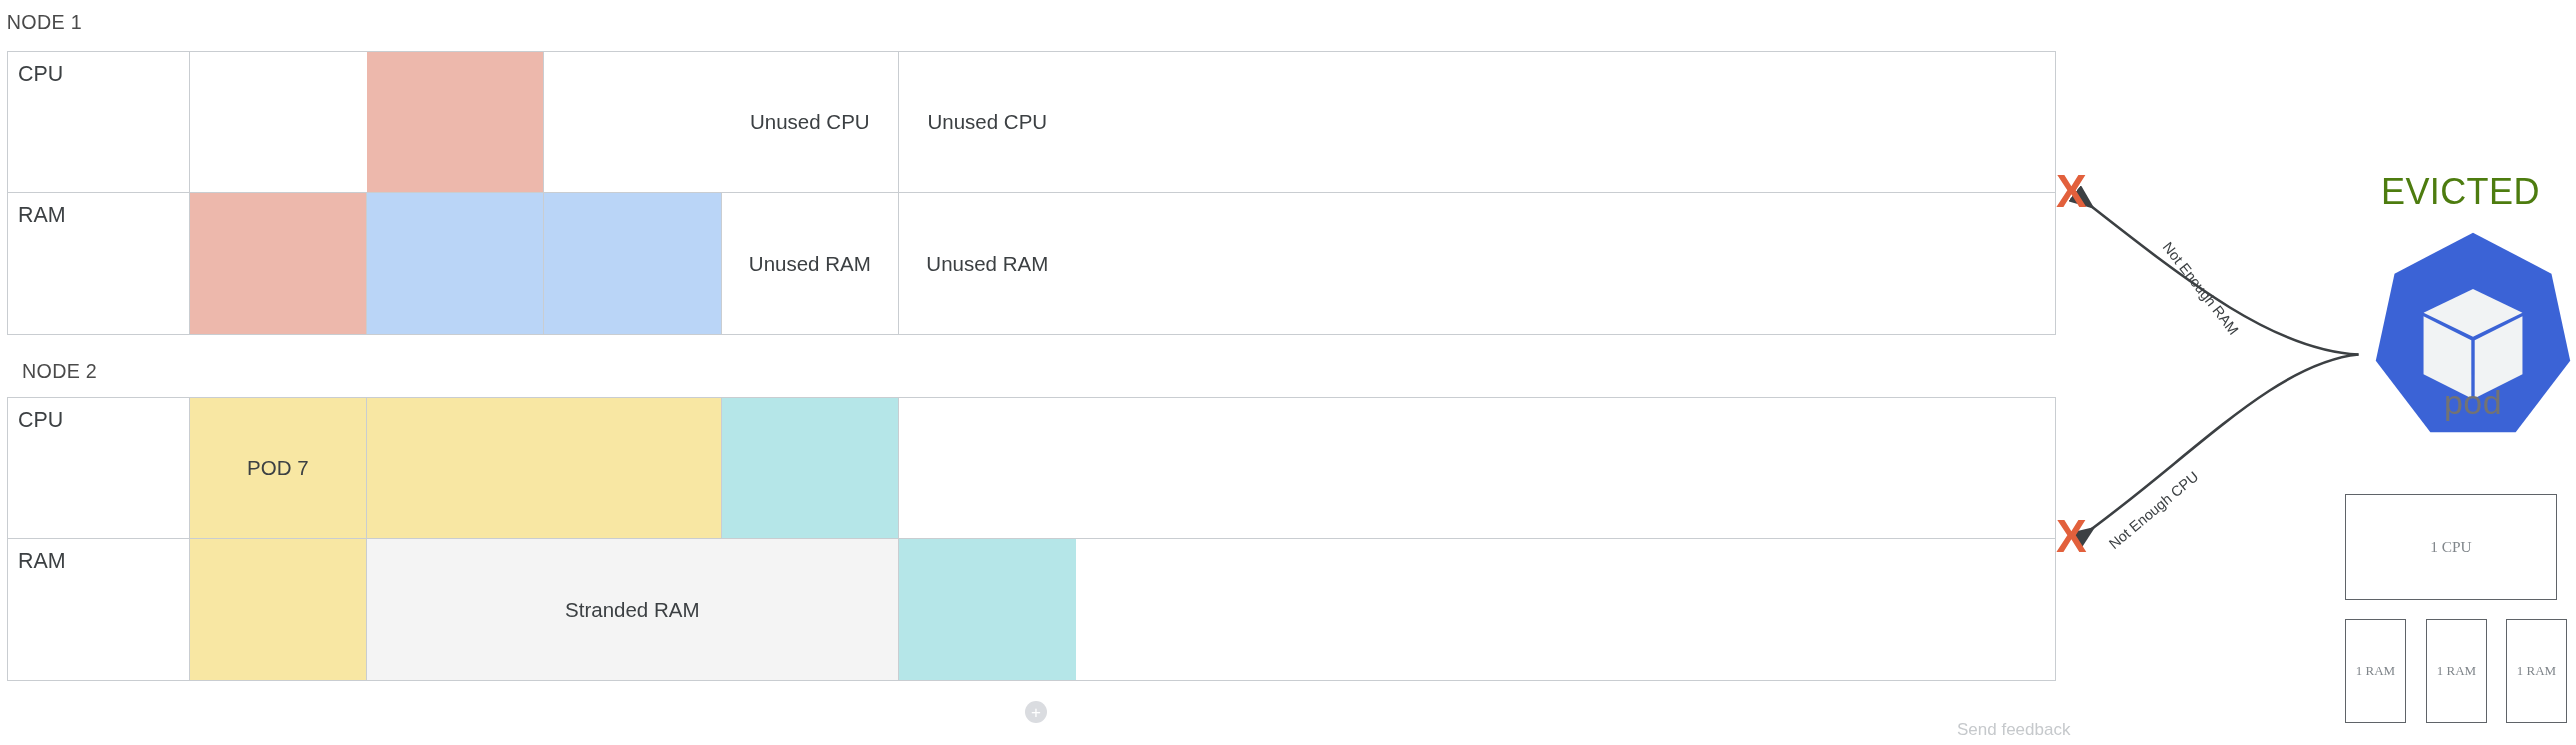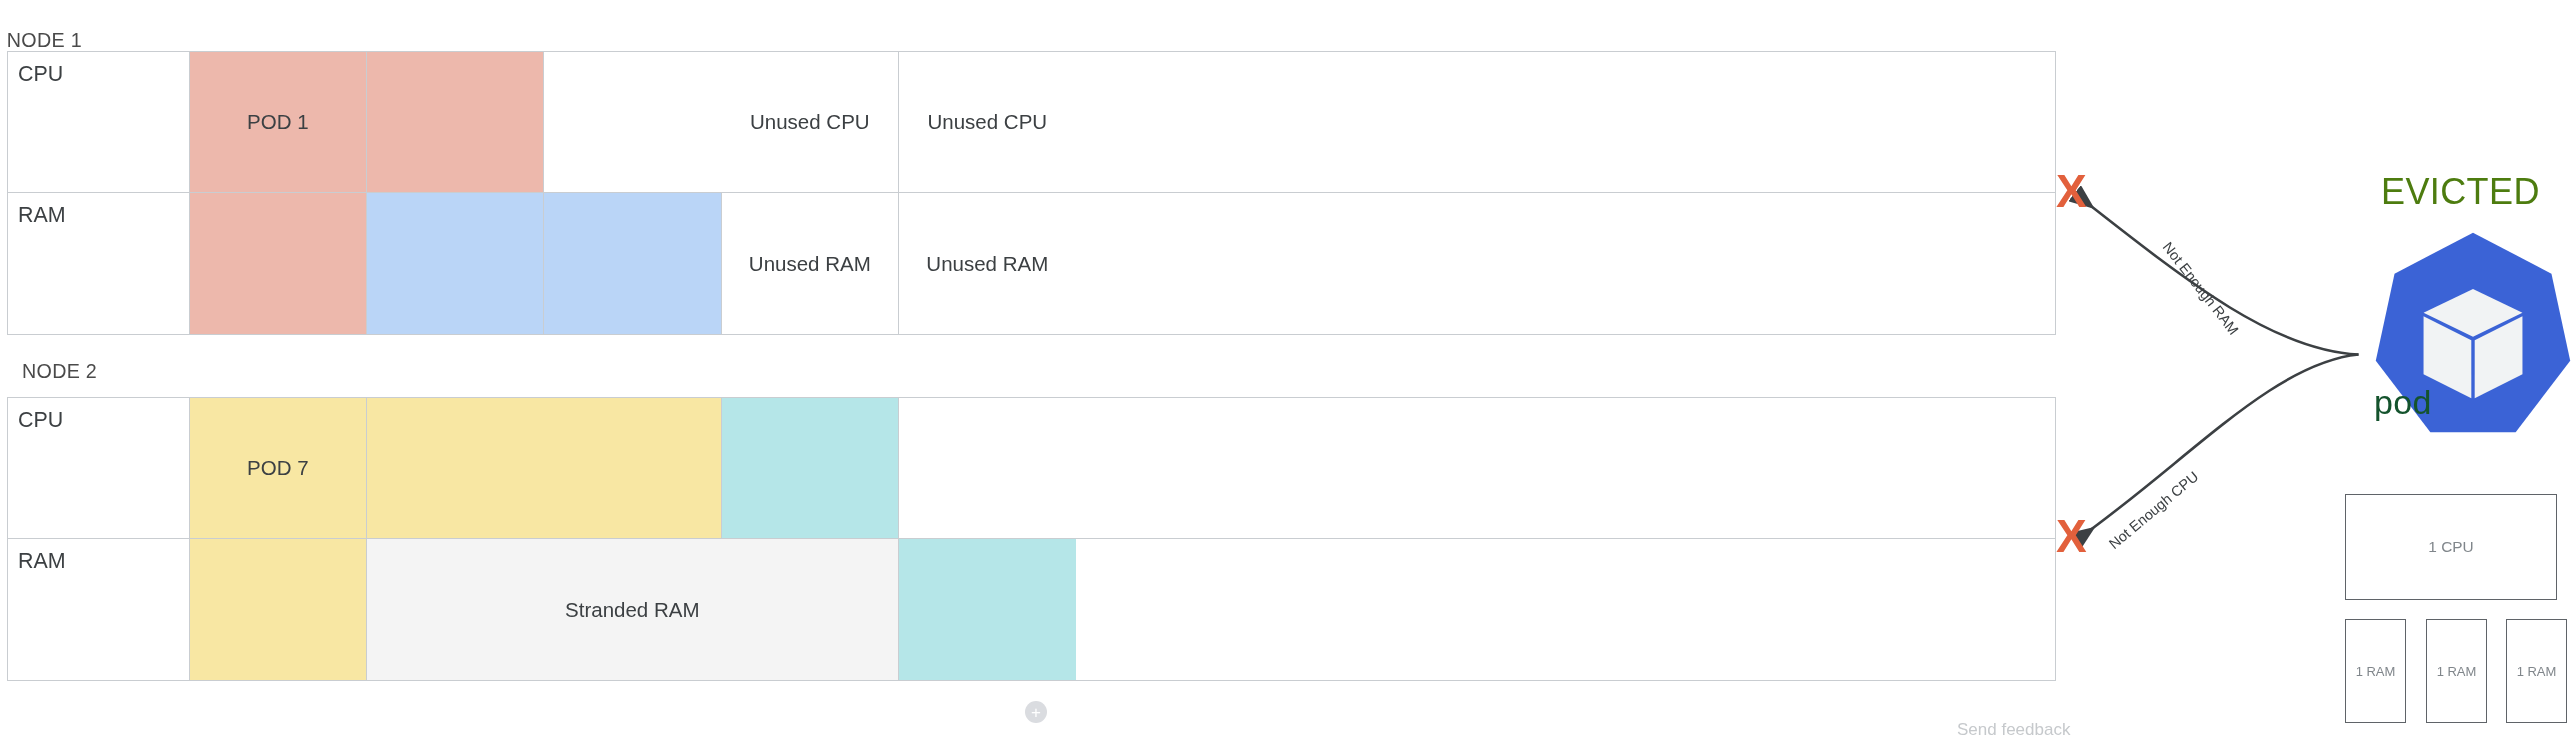--- a/index.html
+++ b/index.html
@@ -24,21 +24,21 @@
   }
 
   
   .node-label {
     position: absolute;
     font-size: 19.7px;
     letter-spacing: 0.3px;
     color: #4a4a4a;
     white-space: nowrap;
   }
-  #node1-label { left: 6.8px;  top: 29px; }
+  #node1-label { left: 6.8px;  top: 11px; }
   #node2-label { left: 22px;  top: 360px; }
 
   
   .node-table {
     position: absolute;
     left: 6.8px;
     width: 2049px;
     border: 0.9px solid #c9cdd1;
     box-sizing: border-box;
     background: #ffffff;
@@ -93,36 +93,38 @@
     top: 231px;
     width: 198px;
     height: 226px;
   }
   #pod-logo-wrap svg { display: block; }
   #pod-logo-text {
     position: absolute;
     left: 0;
     top: 152px;
     width: 198px;
+    text-align: center;
     font-size: 34px;
-    color: #14532d;
+    color: #737373;
     letter-spacing: 0.4px;
   }
 
   
   .req-box {
     position: absolute;
     border: 1.7px solid #5f6368;
     box-sizing: border-box;
     background: #ffffff;
     display: flex;
     align-items: center;
     justify-content: center;
     color: #80868b;
     white-space: nowrap;
+    font-family: Liberation Serif, serif;
   }
   #req-cpu {
     left: 2345px; top: 494px;
     width: 212px; height: 106px;
     font-size: 15.4px;
   }
   .req-ram {
     top: 619px;
     width: 61px; height: 104px;
     font-size: 13px;
@@ -190,21 +192,20 @@
 <body>
 
 <div class="canvas">
 
   <div class="node-label" id="node1-label">NODE 1</div>
 
   <div class="node-table" id="node1-table">
 
     <div class="res-row top">
       <div class="cell cell-label" style="left:0px; width:182px;">CPU</div>
-      <div class="cell" style="left:182px; width:177px; background:#EDB8AC;">POD 1</div>
       <div class="cell" style="left:359px; width:177px; background:#EDB8AC;"></div>
       <div class="cell" style="left:714px; width:177px; background:#FFFFFF;">Unused CPU</div>
       <div class="cell last" style="left:891px; width:177px; background:#FFFFFF;">Unused CPU</div>
     </div>
 
     <div class="res-row">
       <div class="cell cell-label" style="left:0px; width:182px;">RAM</div>
       <div class="cell" style="left:182px; width:177px; background:#EDB8AC;"></div>
       <div class="cell" style="left:359px; width:177px; background:#BAD5F7;"></div>
       <div class="cell" style="left:536px; width:178px; background:#BAD5F7;"></div>

